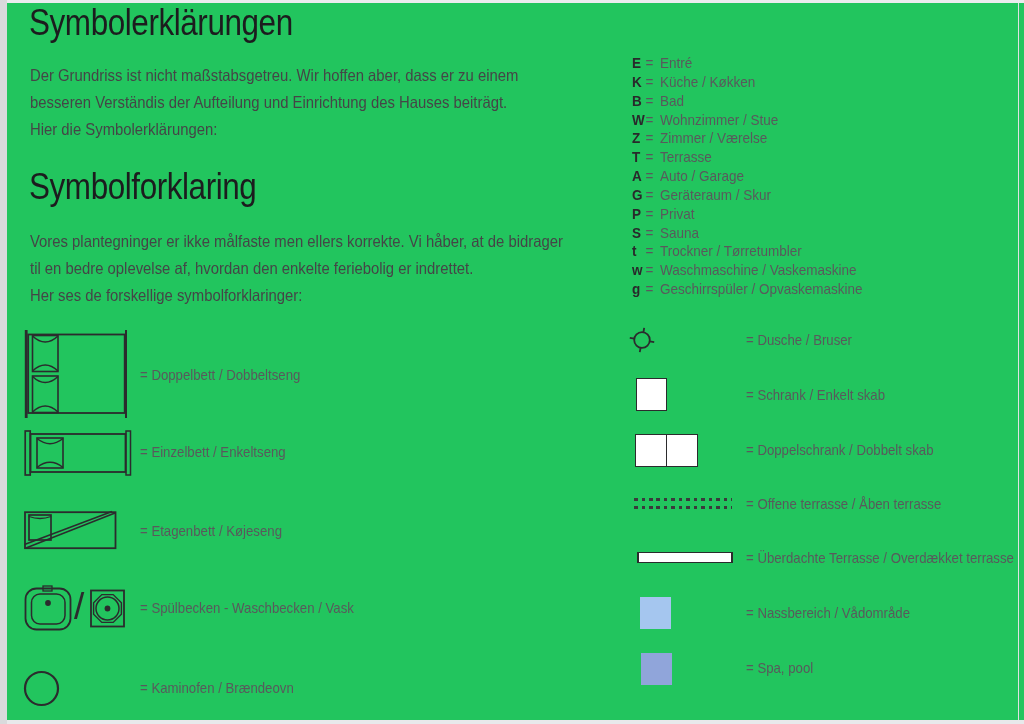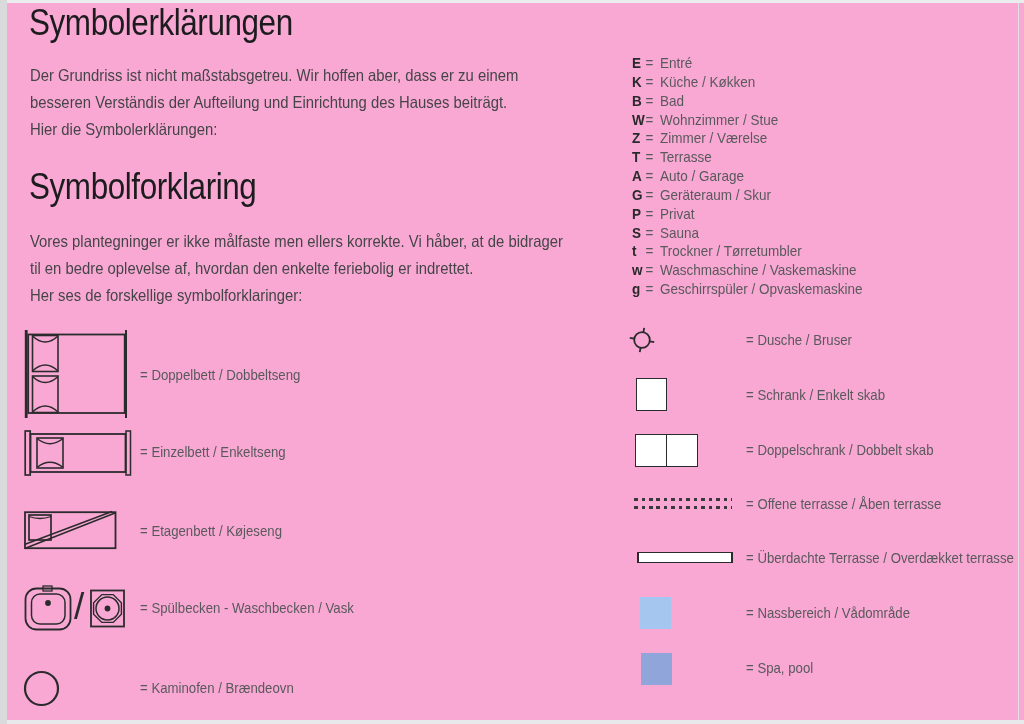--- a/index.html
+++ b/index.html
@@ -1,18 +1,18 @@
 <!DOCTYPE html>
 <html><head>
 <meta charset="utf-8">
 <style>
   * { margin:0; padding:0; box-sizing:border-box; }
   html,body { background:#ffffff; }
   #page {
-    position:relative; width:1024px; height:724px; background:#f9a8d4;
+    position:relative; width:1024px; height:724px; background:#22c55e;
     font-family:"Liberation Sans", sans-serif; overflow:hidden;
     color:#1c1c1e;
   }
   
   .edge-left  { position:absolute; left:0; top:0; bottom:0; width:7px; background:#d9dadc; }
   .edge-top   { position:absolute; left:7px; right:0; top:0; height:3px; background:#ebecee; }
   .edge-bottom{ position:absolute; left:7px; right:0; bottom:0; height:4px; background:#e8e9eb; }
   .edge-right { position:absolute; right:5px; top:3px; bottom:4px; width:1px; background:#e0e1e3; }
 
   .abs { position:absolute; }

